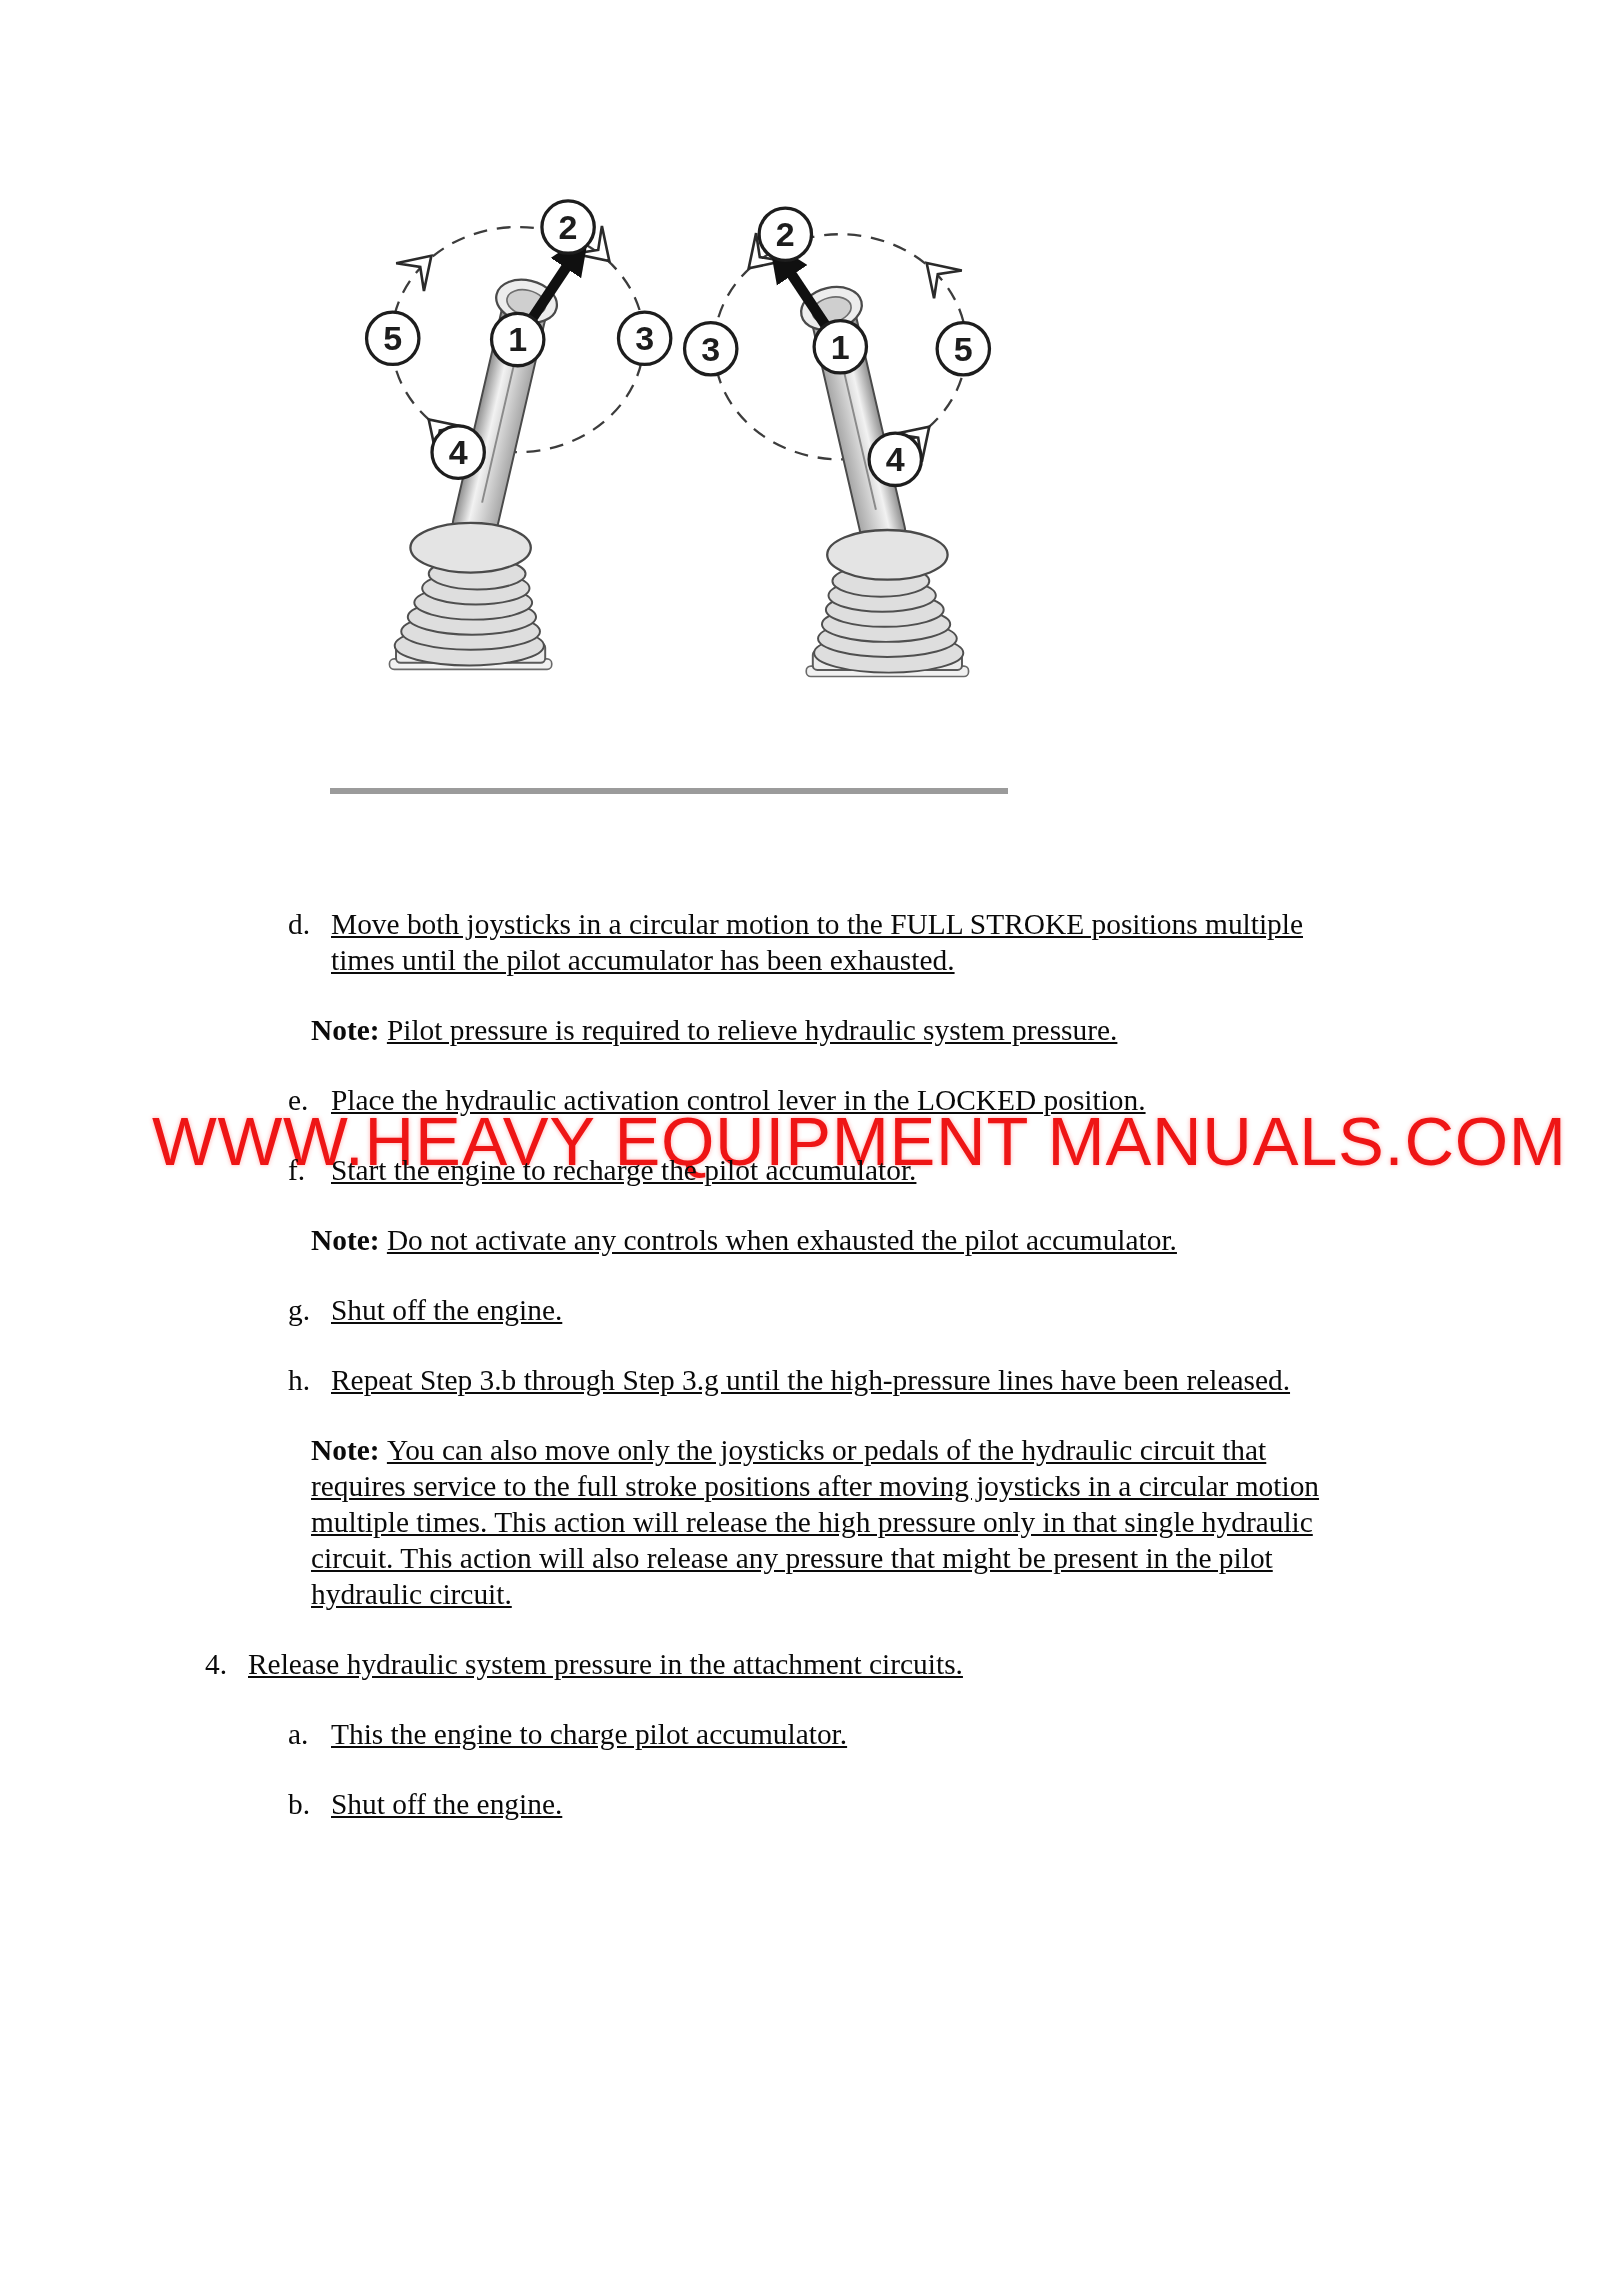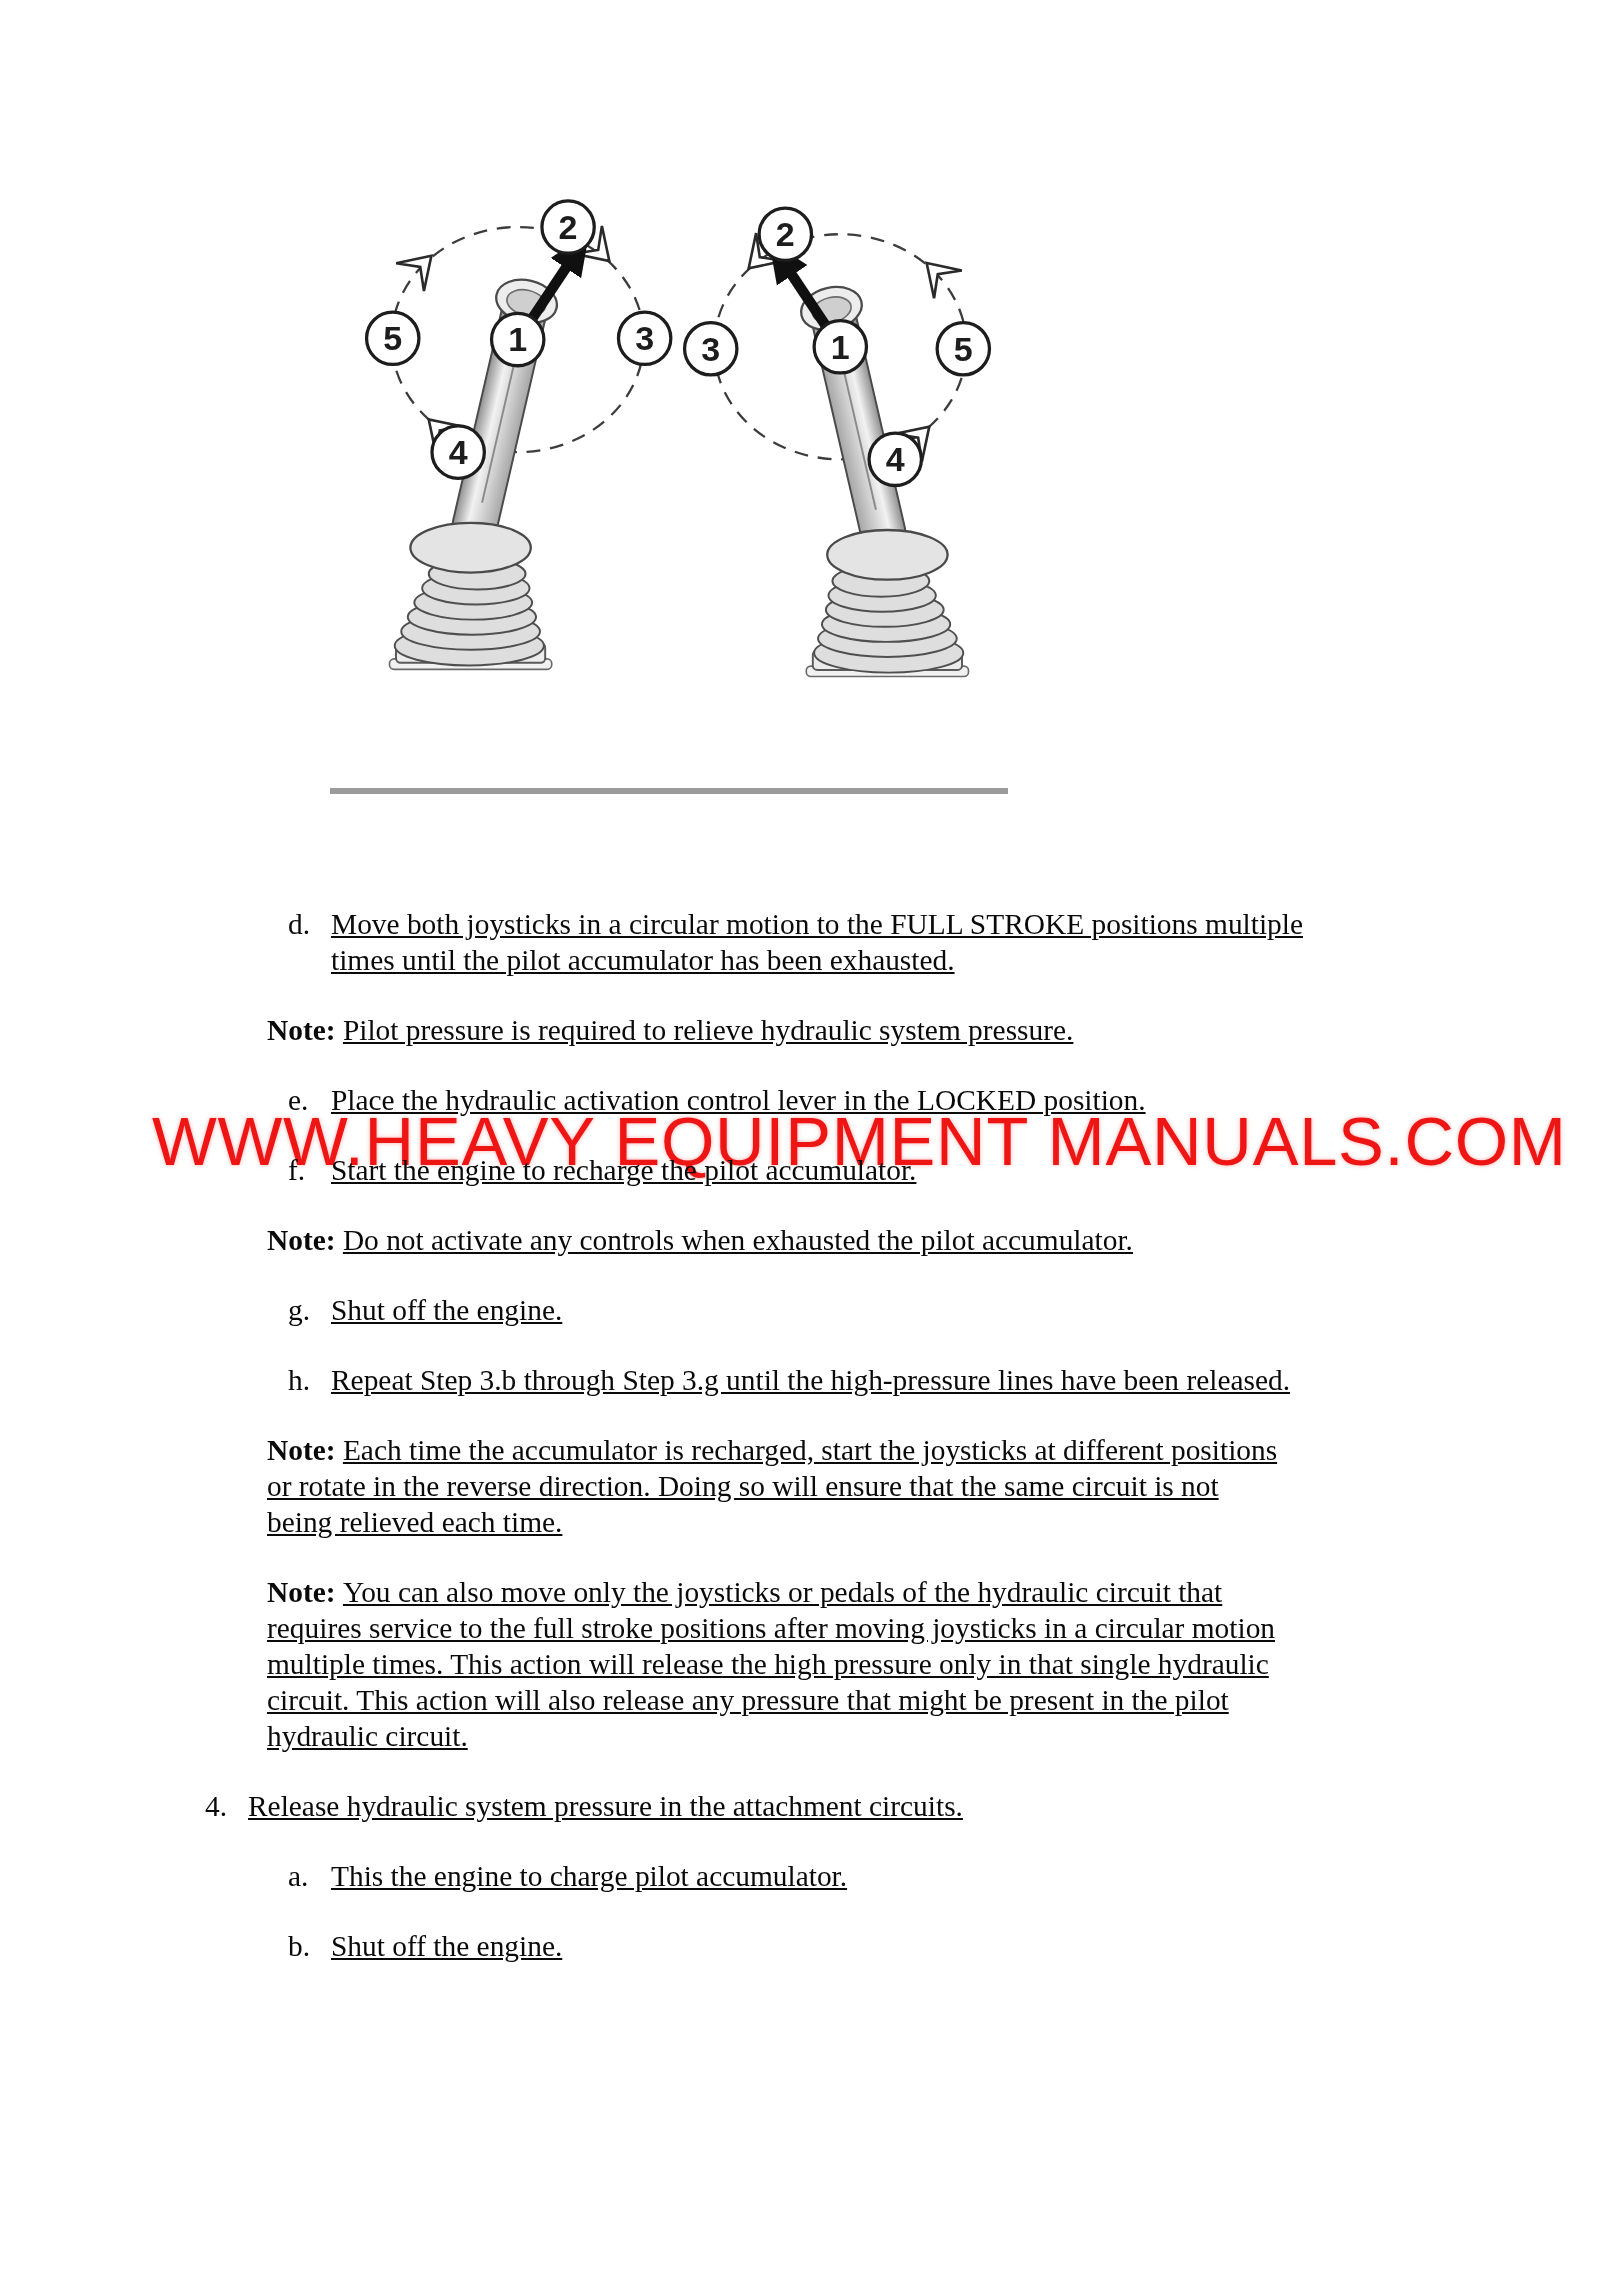--- a/index.html
+++ b/index.html
@@ -24,21 +24,21 @@
   }
   
   .content{position:absolute;left:205px;top:906px;width:1315px;z-index:3;
     font-size:29.4px;line-height:36px;}
   .para{margin:0 0 34px 0;}
   .flexrow{display:flex;}
   .num{margin-left:0;margin-top:17px;}
   .num .marker{flex:0 0 43px;}
   .sub{margin-left:83px;}
   .sub .marker{flex:0 0 43px;}
-  .note{margin-left:62px;width:1186px;}
+  .note{margin-left:106px;width:1186px;}
   .body{flex:1;white-space:pre-line;text-decoration:underline;}
   .note .body{display:inline;}
   .note .notelabel{font-weight:bold;}
   .note .body{white-space:pre-line;}
 </style>
 </head>
 <body>
 
 <div class="page">
 
@@ -152,26 +152,20 @@
     <div class="para sub flexrow">
       <span class="marker">g.</span>
       <span class="body">Shut off the engine.</span>
     </div>
 
     <div class="para sub flexrow">
       <span class="marker">h.</span>
       <span class="body">Repeat Step 3.b through Step 3.g until the high-pressure lines have been released.</span>
     </div>
 
-    <div class="para note">
-      <span class="notelabel">Note: </span>
-      <span class="body">Each time the accumulator is recharged, start the joysticks at different positions
-or rotate in the reverse direction. Doing so will ensure that the same circuit is not
-being relieved each time.</span>
-    </div>
 
     <div class="para note">
       <span class="notelabel">Note: </span>
       <span class="body">You can also move only the joysticks or pedals of the hydraulic circuit that
 requires service to the full stroke positions after moving joysticks in a circular motion
 multiple times. This action will release the high pressure only in that single hydraulic
 circuit. This action will also release any pressure that might be present in the pilot
 hydraulic circuit.</span>
     </div>
 

